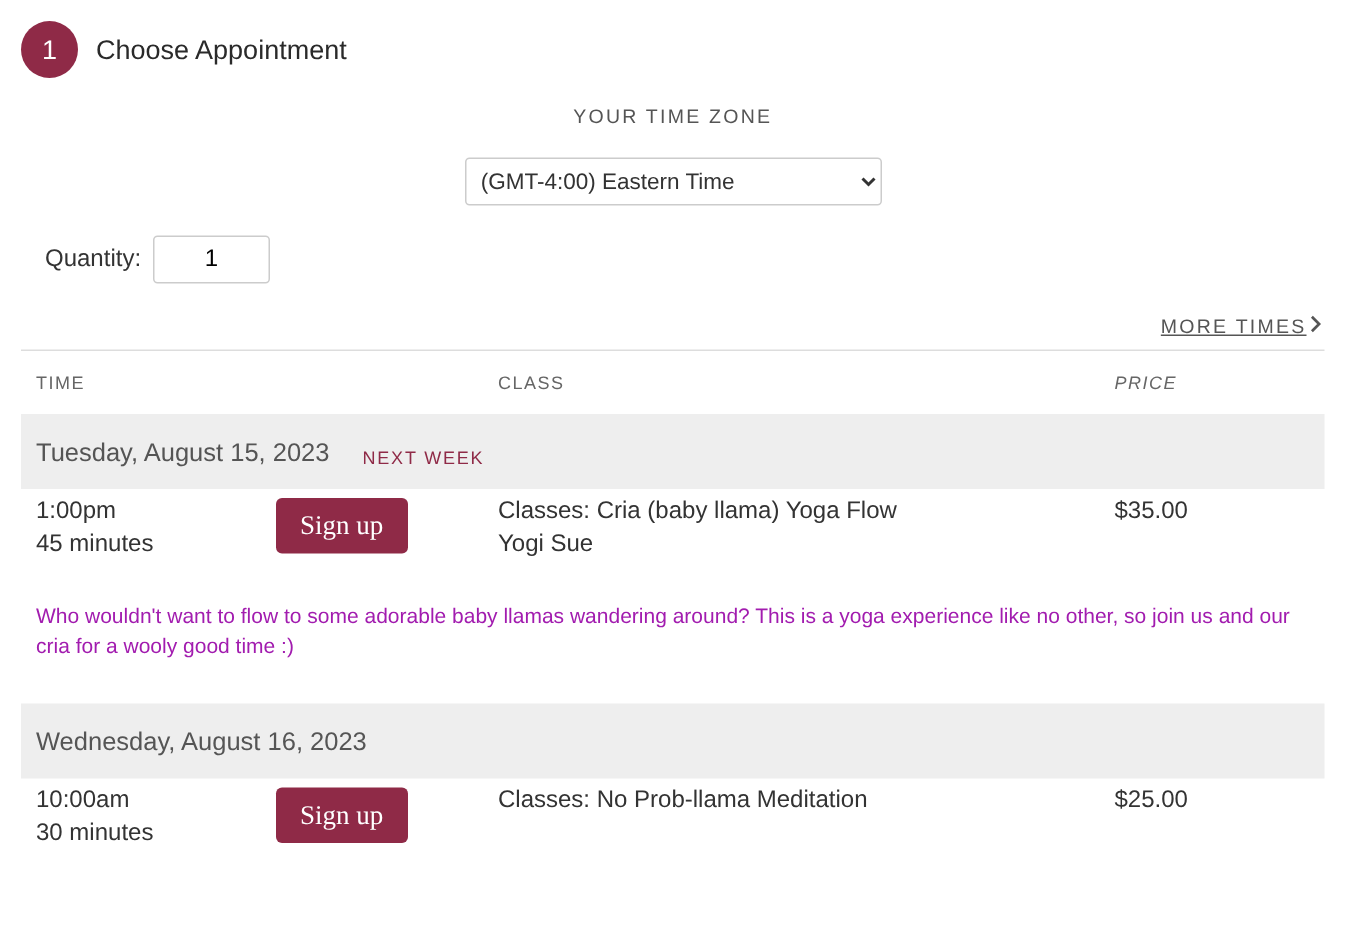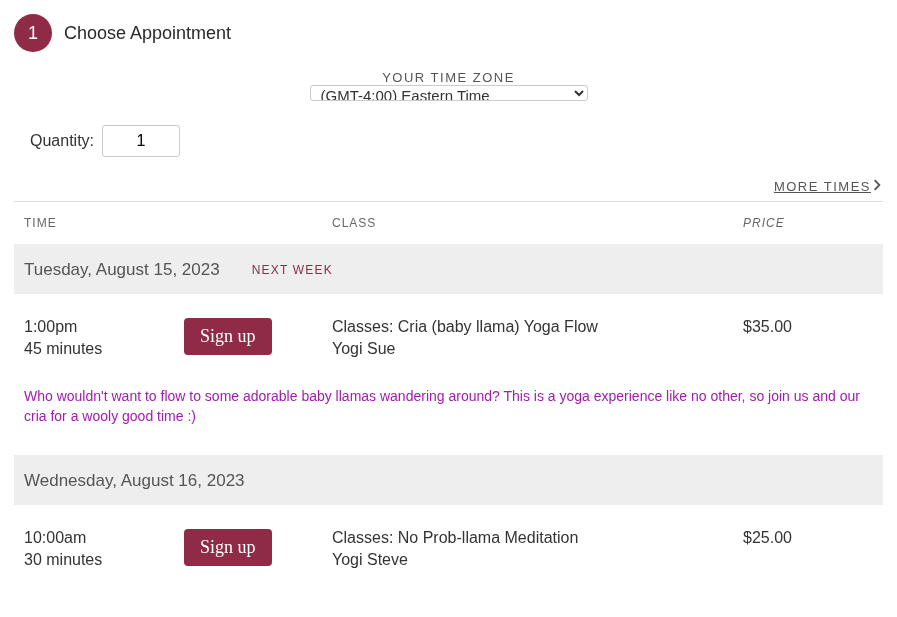--- a/index.html
+++ b/index.html
@@ -26,25 +26,25 @@
     }
     .step-title {
       font-size: 18px;
       color: #2a2a2a;
     }
     .tz-block { text-align: center; margin-bottom: 20px; }
     .tz-label {
       font-size: 13px;
       letter-spacing: 1.5px;
       color: #555;
-      margin-bottom: 0;
+      margin-bottom: 20px;
     }
     .tz-select {
       width: 278px;
-      height: 16px;
+      height: 32px;
       font-size: 15px;
       border: 1px solid #ccc;
       border-radius: 3px;
       padding: 0 6px;
       background: #fff;
       color: #333;
     }
     .qty-row {
       display: flex; align-items: center; gap: 8px;
       padding-left: 16px;
@@ -81,32 +81,32 @@
       padding: 14px 10px;
       font-size: 12px;
       letter-spacing: 1px;
       color: #666;
     }
     .table-head .class-col { grid-column: 3; }
     .table-head .price-col { grid-column: 4; font-style: italic; }
     .date-group {
       background: #eee;
       padding: 16px 10px 14px 10px;
-      display: flex; align-items: center; gap: 32px;
+      display: flex; align-items: flex-end; gap: 22px;
     }
     .date-text { font-size: 17px; color: #555; }
     .next-week {
       font-size: 12px;
       letter-spacing: 1.2px;
       color: #8f2a47;
     }
     .event-row {
       display: grid;
       grid-template-columns: 160px 148px 1fr 130px;
-      padding: 24px 10px 0 10px;
+      padding: 6px 10px 0 10px;
       font-size: 16px;
       color: #333;
       align-items: start;
     }
     .time-cell .time-main { color: #333; }
     .time-cell .duration { color: #333; margin-top: 4px; }
     .signup-cell { }
     .signup-btn {
       background: #8f2a47;
       color: #fff;
@@ -196,20 +196,19 @@
     <div class="event-row">
       <div class="time-cell">
         <div class="time-main">10:00am</div>
         <div class="duration">30 minutes</div>
       </div>
       <div class="signup-cell">
         <button class="signup-btn">Sign up</button>
       </div>
       <div class="class-cell">
         <div class="class-name">Classes: No Prob-llama Meditation</div>
-        <div class="instructor">Yogi Steve</div>
       </div>
       <div class="price-cell">$25.00</div>
     </div>
 
   </div>
 
 </div>
 
 </body></html>

